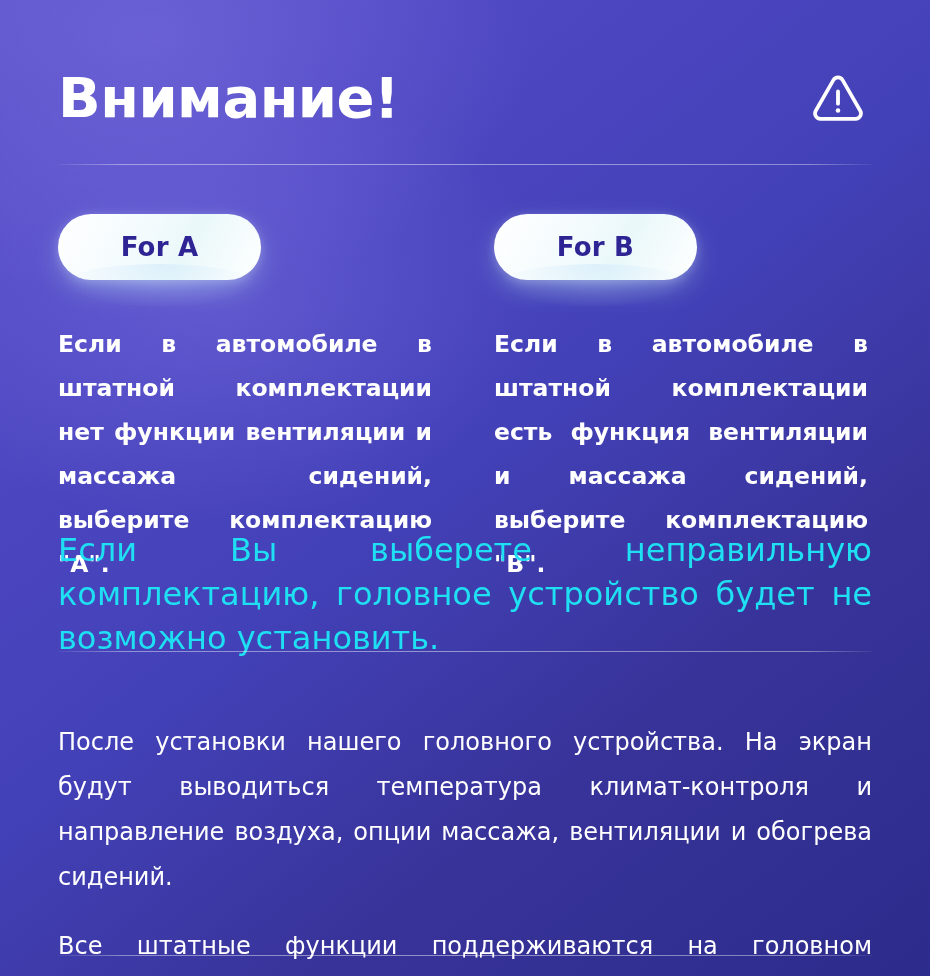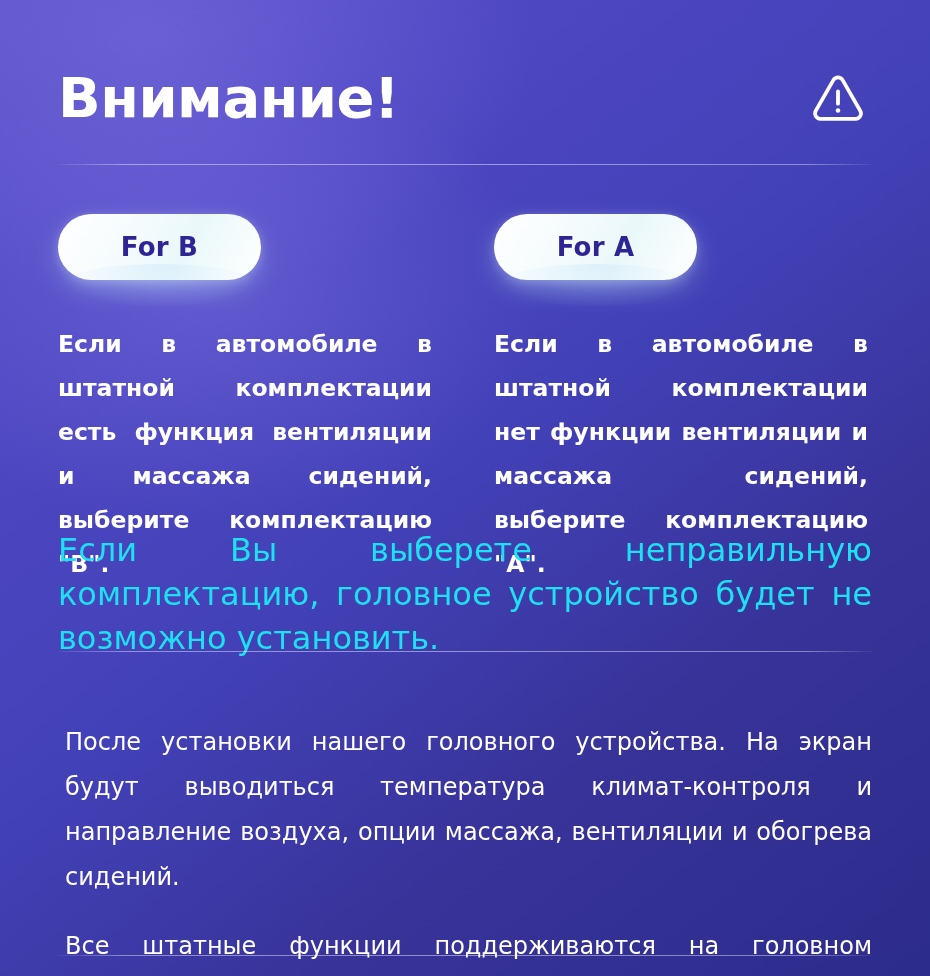--- a/index.html
+++ b/index.html
@@ -153,21 +153,20 @@
     top: 696px;
     width: 814px;
   }
   .bottom-para {
     font-family: "DejaVu Sans", sans-serif;
     font-size: 24px;
     line-height: 45px;
     color: #ffffff;
     text-align: justify;
     text-align-last: left;
-    margin-left: 7px;
   }
   .bottom-para + .bottom-para {
     margin-top: 0;
   }
 </style>
 </head>
 <body>
 
 <div class="poster">
 
@@ -179,32 +178,32 @@
       <circle cx="32" cy="46.2" r="2.6" fill="#ffffff"></circle>
     </svg>
   </div>
 
   <div class="divider" id="divider-1"></div>
 
   <div class="columns">
 
     <div class="col">
       <div class="pill">
+        <span class="pill-label">For A</span>
+      </div>
+      <div class="col-text">Если в автомобиле в штатной комплектации нет функции вентиляции и массажа сидений, выберите комплектацию "А".</div>
+    </div>
+
+    <div class="col">
+      <div class="pill">
         <span class="pill-label">For B</span>
       </div>
       <div class="col-text">Если в автомобиле в штатной комплектации есть функция вентиляции и массажа сидений, выберите комплектацию "B".</div>
     </div>
 
-    <div class="col">
-      <div class="pill">
-        <span class="pill-label">For A</span>
-      </div>
-      <div class="col-text">Если в автомобиле в штатной комплектации нет функции вентиляции и массажа сидений, выберите комплектацию "А".</div>
-    </div>
-
   </div>
 
   <div class="cyan-note">Если Вы выберете неправильную комплектацию, головное устройство будет не возможно установить.</div>
 
   <div class="divider" id="divider-2"></div>
 
   <div class="bottom-block">
     <p class="bottom-para">После установки нашего головного устройства. На экран будут выводиться температура климат-контроля и направление воздуха, опции массажа, вентиляции и обогрева сидений.</p>
     <p class="bottom-para">Все штатные функции поддерживаются на головном устройстве.</p>
   </div>

